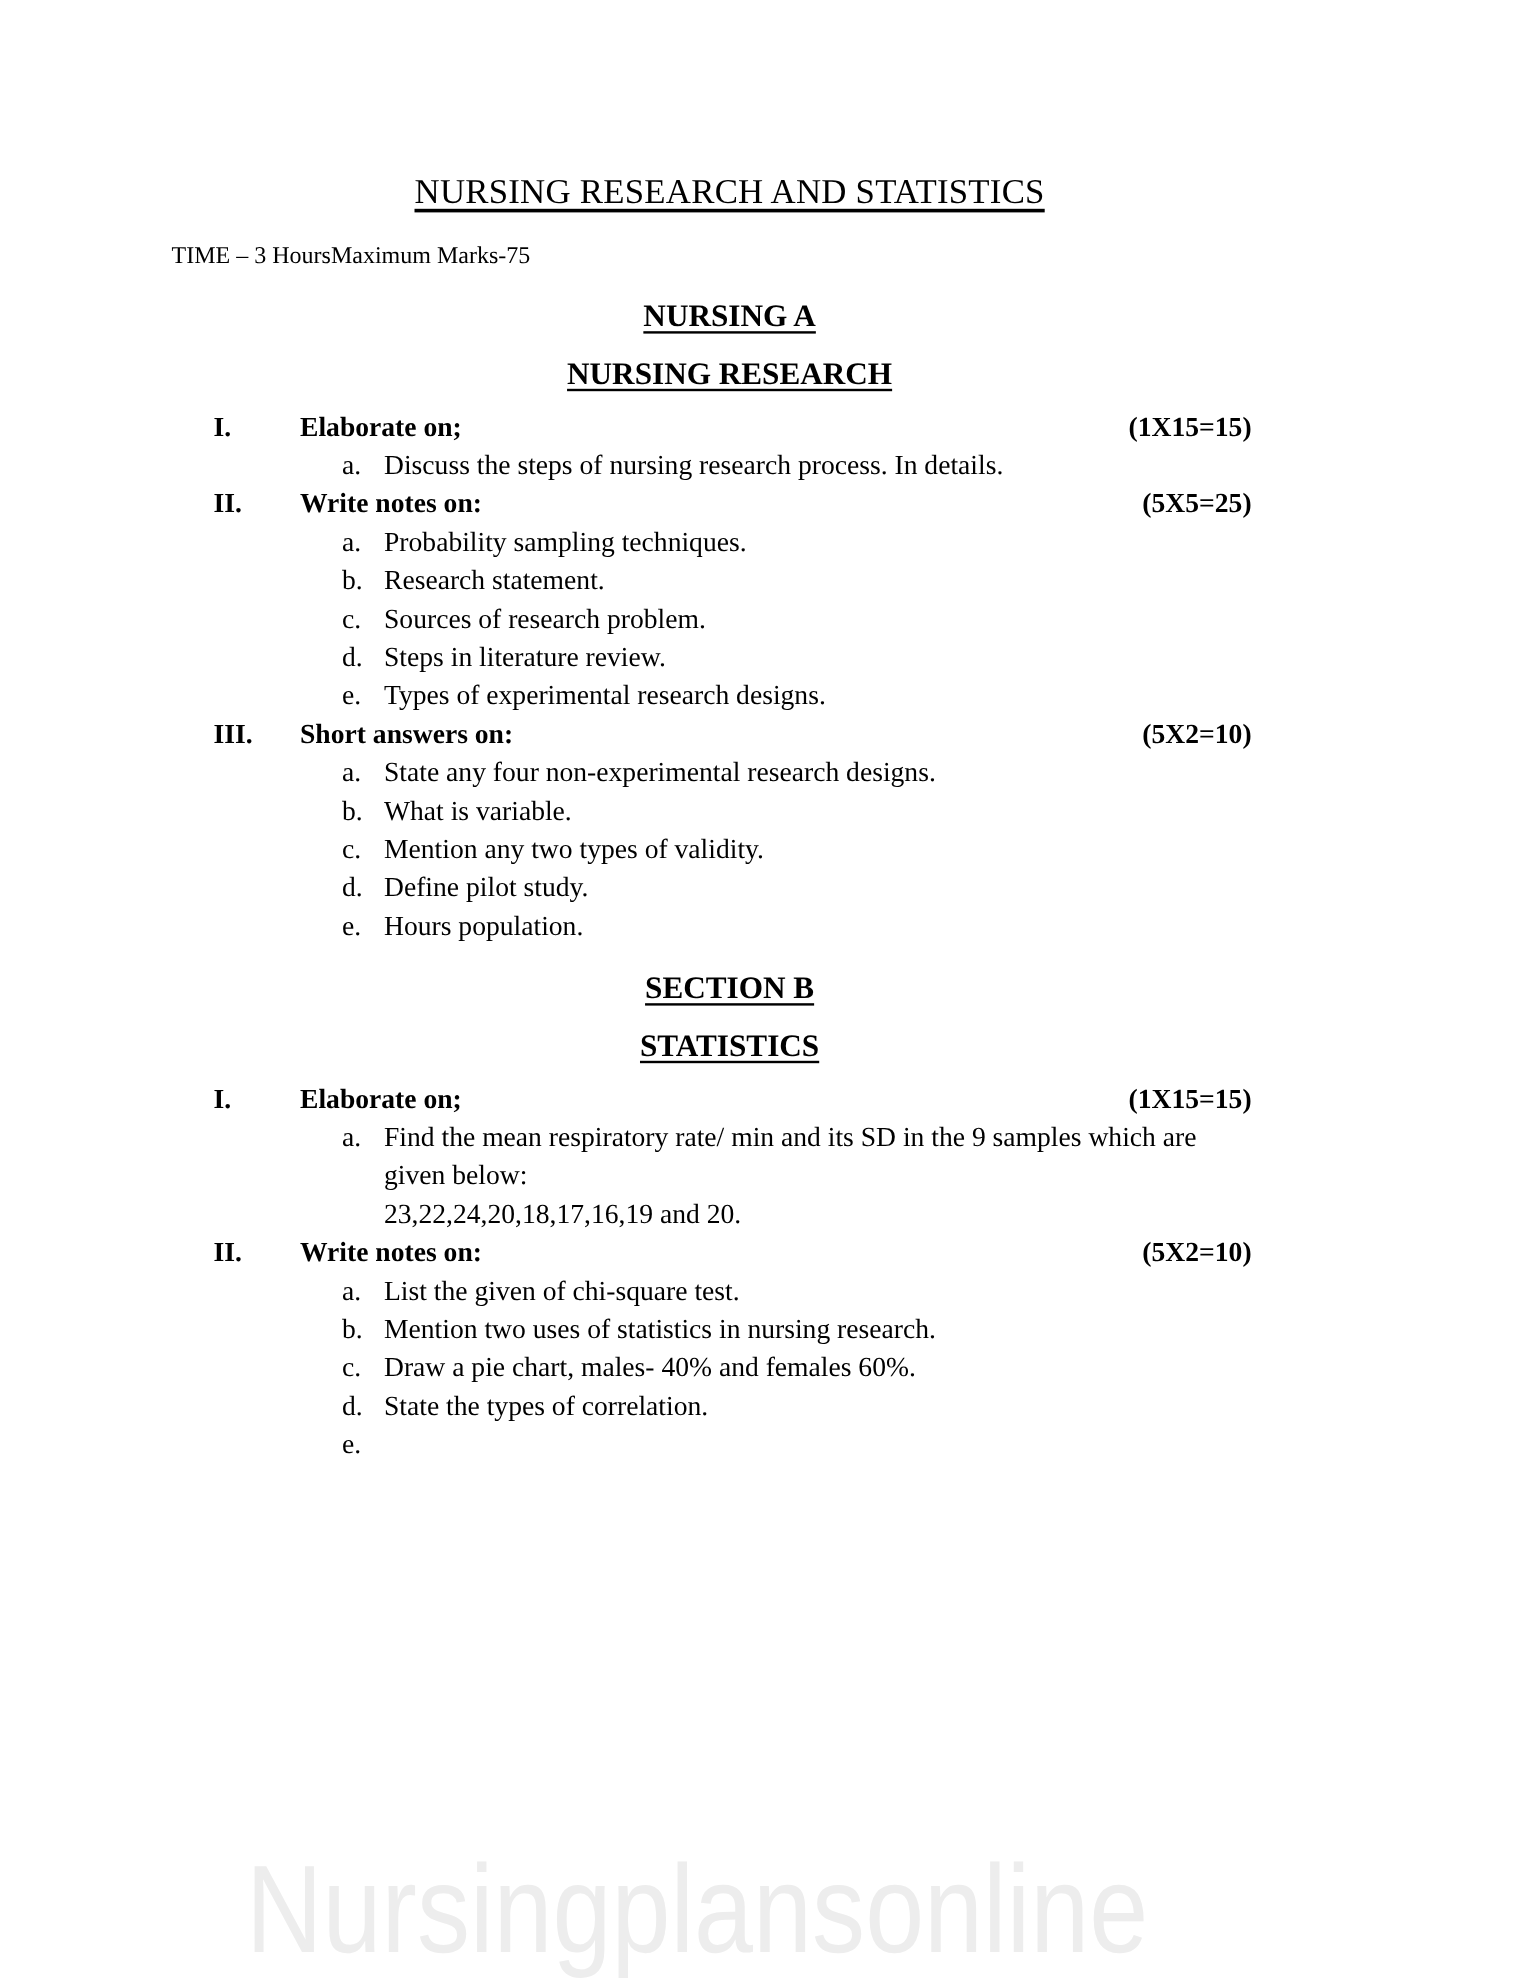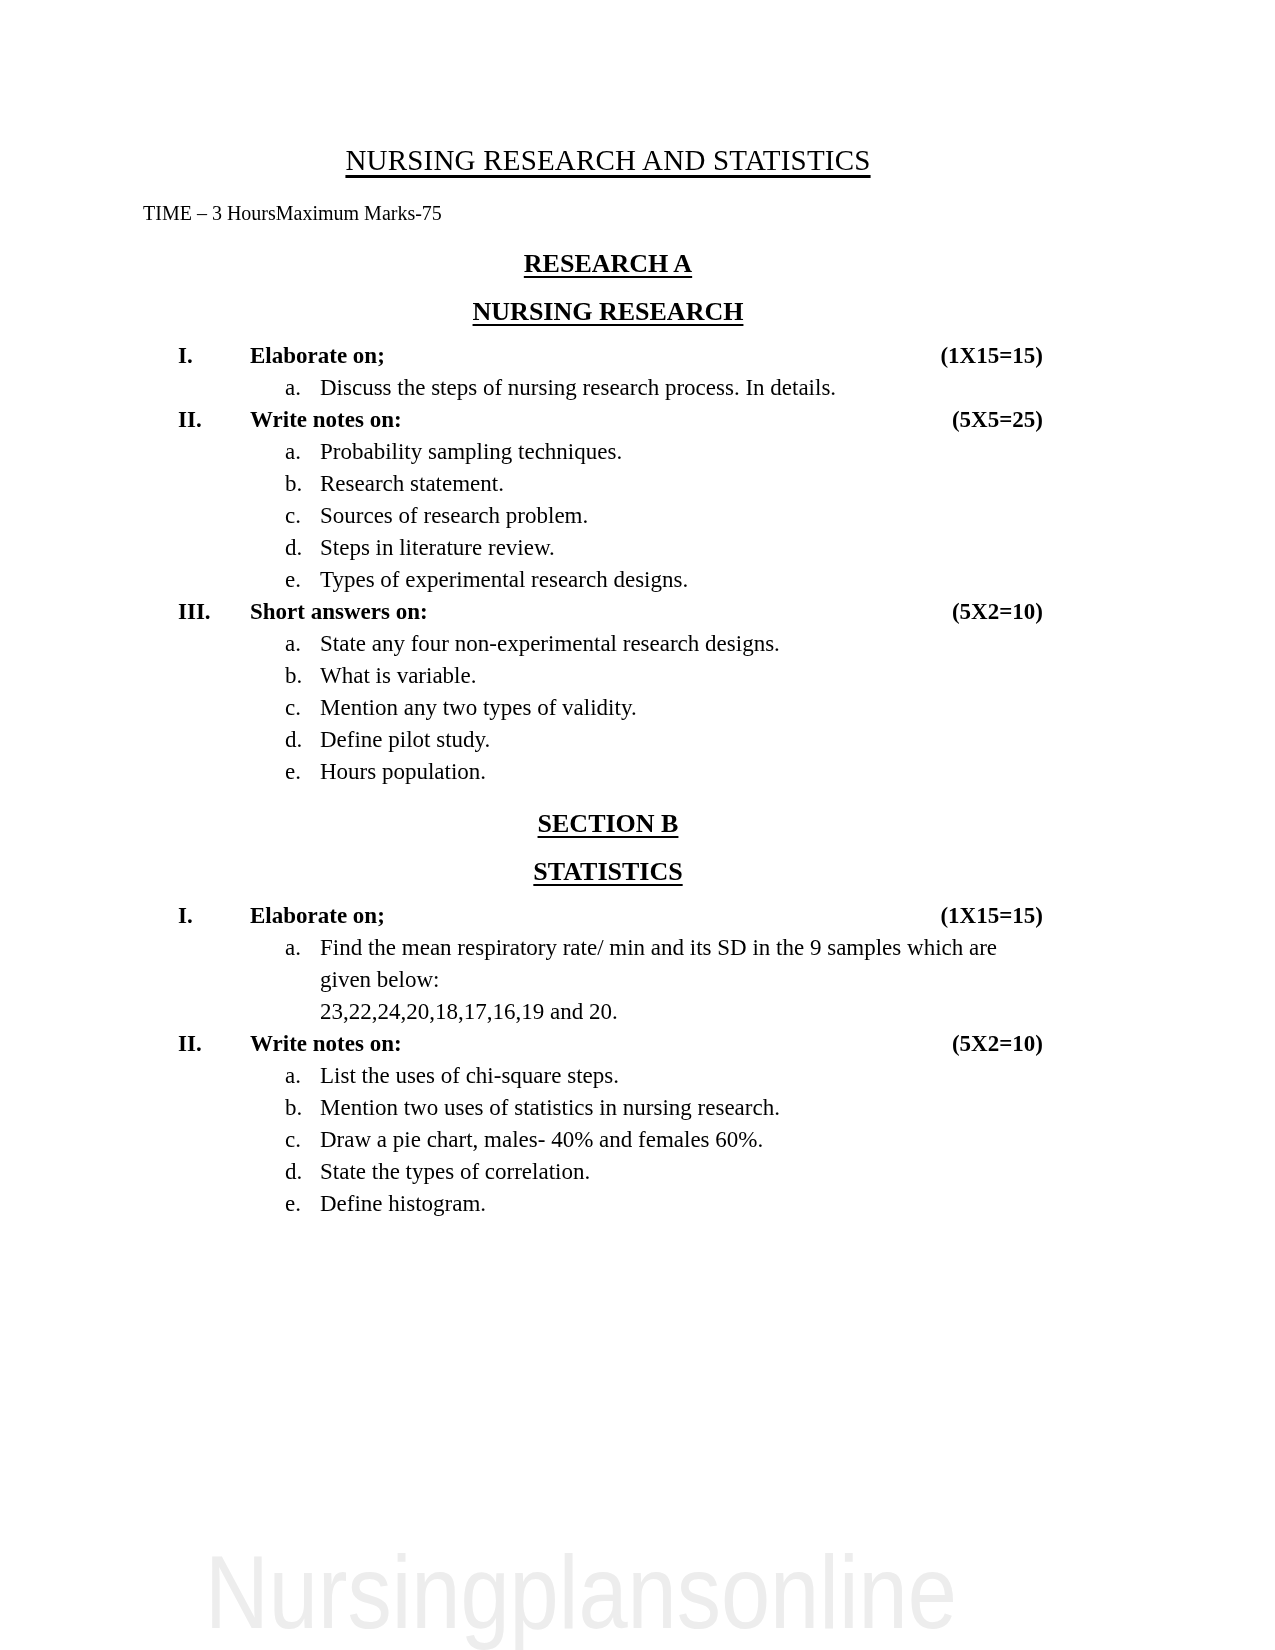--- a/index.html
+++ b/index.html
@@ -91,21 +91,21 @@
 <div class="page">
   <div class="content">
 
     <div class="title">NURSING RESEARCH AND STATISTICS</div>
 
     <div class="meta-row">
       <span>TIME – 3 Hours</span>
       <span>Maximum Marks-75</span>
     </div>
 
-    <div class="section-heading">RESEARCH A</div>
+    <div class="section-heading">NURSING A</div>
     <div class="section-subheading">NURSING RESEARCH</div>
 
     <div class="q-row">
       <span class="q-num">I.</span>
       <span class="q-title">Elaborate on;</span>
       <span class="q-marks">(1X15=15)</span>
     </div>
     <div class="sub-row">
       <span class="sub-letter">a.</span>
       <span class="sub-text">Discuss the steps of nursing research process. In details.</span>
@@ -180,35 +180,34 @@
       </span>
     </div>
 
     <div class="q-row">
       <span class="q-num">II.</span>
       <span class="q-title">Write notes on:</span>
       <span class="q-marks">(5X2=10)</span>
     </div>
     <div class="sub-row">
       <span class="sub-letter">a.</span>
-      <span class="sub-text">List the uses of chi-square steps.</span>
+      <span class="sub-text">List the given of chi-square test.</span>
     </div>
     <div class="sub-row">
       <span class="sub-letter">b.</span>
       <span class="sub-text">Mention two uses of statistics in nursing research.</span>
     </div>
     <div class="sub-row">
       <span class="sub-letter">c.</span>
       <span class="sub-text">Draw a pie chart, males- 40% and females 60%.</span>
     </div>
     <div class="sub-row">
       <span class="sub-letter">d.</span>
       <span class="sub-text">State the types of correlation.</span>
     </div>
     <div class="sub-row">
       <span class="sub-letter">e.</span>
-      <span class="sub-text">Define histogram.</span>
     </div>
 
   </div>
 
   <div class="watermark" style="color: rgb(237, 237, 237);">Nursingplansonline</div>
 </div>
 
 </body></html>

